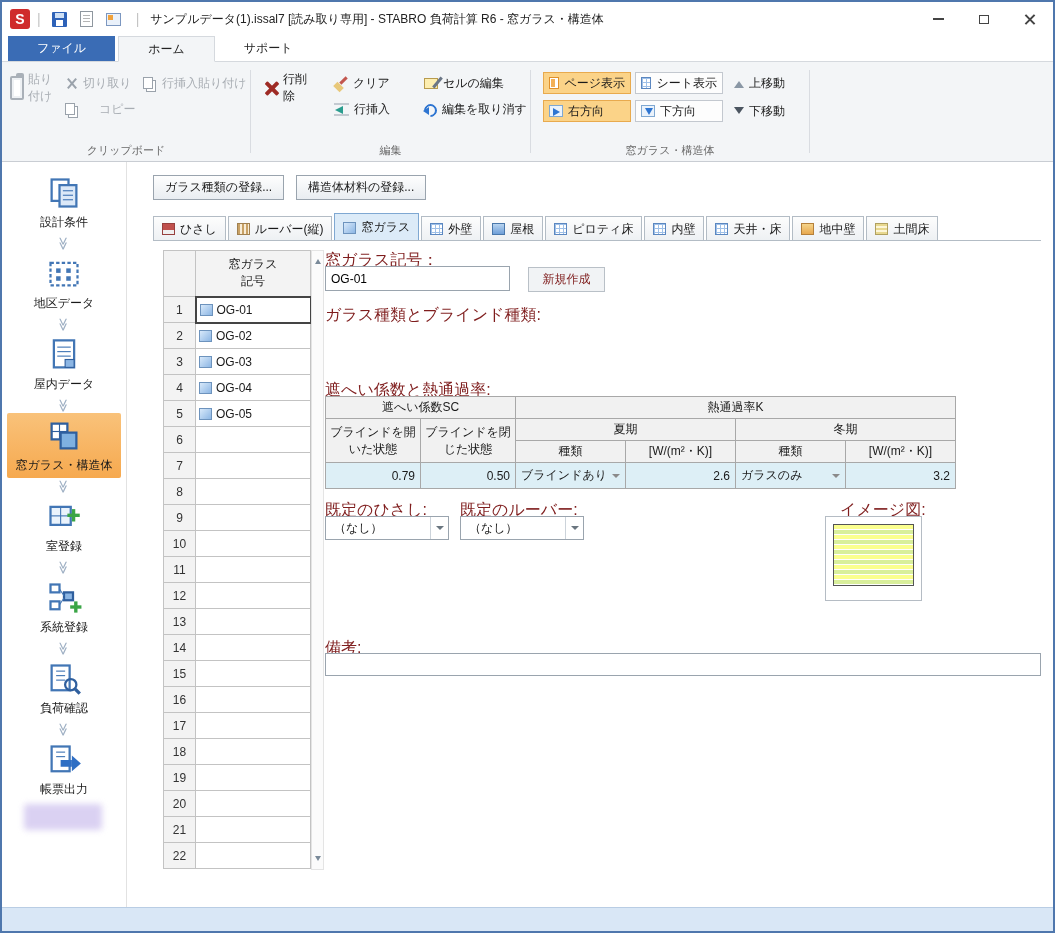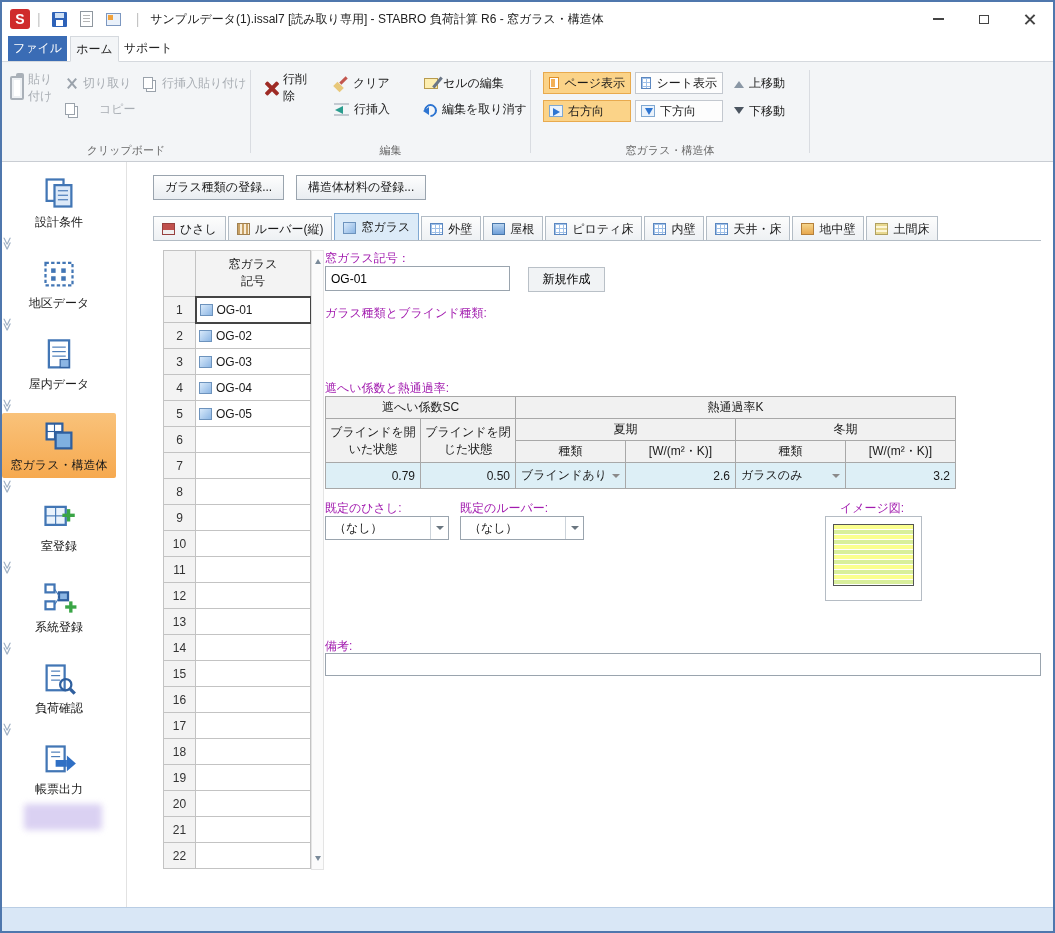--- a/index.html
+++ b/index.html
@@ -23,21 +23,21 @@
   .win-controls { margin-left:auto; display:flex; height:34px; }
   .win-btn { width:46px; height:100%; display:flex; align-items:center; justify-content:center; }
   .glyph-min { width:11px; height:2px; background:#444; }
   .glyph-max { width:10px; height:9px; border:1px solid #444; background:#fff; }
   .glyph-close { position:relative; width:12px; height:12px; }
   .glyph-close:before, .glyph-close:after { content:""; position:absolute; left:5px; top:0; width:2px; height:13px; background:#444; }
   .glyph-close:before { transform:rotate(45deg); } .glyph-close:after { transform:rotate(-45deg); }
 
   
   .ribbon-tabs { position:absolute; top:34px; left:0; right:0; height:26px; background:#fff; border-bottom:1px solid #d5d9de; display:flex; align-items:stretch; padding-left:6px; }
-  .rtab { padding:0 5px; display:flex; align-items:center; font-size:12px; color:#222; }
+  .rtab { padding:0 29px; display:flex; align-items:center; font-size:12px; color:#222; }
   .rtab.file { background:#3a6cb5; color:#fff; margin-right:3px; }
   .rtab.active { background:#f3f5f7; border:1px solid #d5d9de; border-bottom:1px solid #f3f5f7; margin-bottom:-1px; }
 
   
   .ribbon { position:absolute; top:60px; left:0; right:0; height:100px; background:#f3f5f7; border-bottom:1px solid #c9cdd3; }
   .rgroup { position:absolute; top:0; height:100%; }
   .glabel { position:absolute; bottom:3px; left:0; right:0; text-align:center; font-size:11px; color:#6a6a6a; }
   .gsep { position:absolute; top:8px; bottom:8px; width:1px; background:#d9dce1; }
   .bigbtn { position:absolute; display:flex; flex-direction:row; align-items:center; gap:4px; padding-top:5px; font-size:12px; }
   .smallbtn { position:absolute; height:22px; display:flex; align-items:center; gap:5px; font-size:12px; padding:0 5px; white-space:nowrap; }
@@ -73,21 +73,21 @@
     background-size:4px 4px; }
   .ic-right { width:14px; height:12px; border:1px solid #7fa8d2; background:#eaf2fb; position:relative; }
   .ic-right:after { content:""; position:absolute; left:3px; top:2px; width:0; height:0; border-top:4px solid transparent; border-bottom:4px solid transparent; border-left:7px solid #2e75d1; }
   .ic-downd { width:14px; height:12px; border:1px solid #7fa8d2; background:#eaf2fb; position:relative; }
   .ic-downd:after { content:""; position:absolute; left:3px; top:2px; width:0; height:0; border-left:4px solid transparent; border-right:4px solid transparent; border-top:7px solid #2e75d1; }
   .tri-up { width:0; height:0; border:5px solid transparent; border-bottom:7px solid #8a97a5; margin-bottom:3px; }
   .tri-down { width:0; height:0; border:5px solid transparent; border-top:7px solid #4b5560; margin-top:3px; }
 
   
   .sidebar { position:absolute; top:160px; left:0; width:125px; bottom:24px; background:#fff; border-right:1px solid #e2e2e2; }
-  .snav { display:flex; flex-direction:column; padding-top:8px; }
+  .snav { display:flex; flex-direction:column; align-items:center; padding-top:8px; }
   .sitem { width:114px; display:flex; flex-direction:column; align-items:center; padding:5px 0 4px; border-radius:2px; }
   .sitem.active { background:linear-gradient(#f9c27a,#f6a94f); }
   .slabel { margin-top:3px; font-size:12px; text-align:center; }
   .schev { height:16px; color:#9fb0c4; font-size:13px; letter-spacing:-2px; }
   .schev:after { content:"≫"; display:inline-block; transform:rotate(90deg); }
   .redacted { position:absolute; left:22px; top:642px; width:78px; height:26px; background:#cec2ee; border-radius:3px; filter:blur(3px); opacity:.75; }
 
   
   .main { position:absolute; left:126px; top:160px; right:0; bottom:24px; background:#fff; }
   .regbtn { position:absolute; height:25px; border:1px solid #9aa4ae; background:linear-gradient(#fefefe,#e9edf1); font-size:12px; padding:0 11px; display:flex; align-items:center; }
@@ -114,23 +114,23 @@
   .glist-table td.num { background:#f3f3f3; text-align:center; width:32px; height:26px; color:#333; }
   .glist-table td.val { width:115px; padding:0 3px; background:#fff; }
   .glist-table td.val.sel { border:2px solid #444; }
   .gic { display:inline-block; width:13px; height:12px; margin-right:4px; vertical-align:-2px; background:linear-gradient(135deg,#d8e9fa,#8cb6e4); border:1px solid #6d93bd; }
   .vscroll { position:absolute; left:183px; top:88px; width:13px; height:620px; background:#fbfbfb; border:1px solid #e4e4e4; }
   .vs-up, .vs-down { position:absolute; left:3px; width:0; height:0; border:3px solid transparent; }
   .vs-up { top:5px; border-bottom:5px solid #7a8a99; }
   .vs-down { bottom:5px; border-top:5px solid #7a8a99; }
 
   
-  .dlabel { position:absolute; font-size:12px; color:#a21caf; white-space:nowrap; }
+  .dlabel { position:absolute; font-size:16px; color:#7f1d1d; white-space:nowrap; }
   .tinput { position:absolute; border:1px solid #9aa4ae; background:#fff; font-size:12px; padding:0 5px; font-family:inherit; }
-  .btn-dis { position:absolute; border:1px solid #b9c0c7; background:#f1f3f5; color:#000000; font-size:12px; display:flex; align-items:center; justify-content:center; }
+  .btn-dis { position:absolute; border:1px solid #b9c0c7; background:#f1f3f5; color:#7f1d1d; font-size:12px; display:flex; align-items:center; justify-content:center; }
   .dtable { position:absolute; }
   .dtable th { background:#f1f1f1; font-weight:normal; border:1px solid #a8a8a8; height:22px; padding:0 4px; font-size:12px; }
   .dtable td { border:1px solid #a8a8a8; height:26px; padding:0 5px; background:#fff; }
   .sc-table td { background:#ddeff6; }
   .numcell { text-align:right; }
   .combocell { position:relative; padding-right:18px !important; }
   .carrow { position:absolute; right:5px; top:50%; margin-top:-2px; width:0; height:0; border-left:4px solid transparent; border-right:4px solid transparent; border-top:4px solid #8a8a8a; }
   .combo { position:absolute; width:124px; height:24px; border:1px solid #9aa4ae; background:#fff; display:flex; align-items:center; }
   .combo .ctxt { flex:1; padding-left:8px; }
   .combo .cbtn { width:18px; align-self:stretch; border-left:1px solid #ccd3da; display:flex; align-items:center; justify-content:center; }

